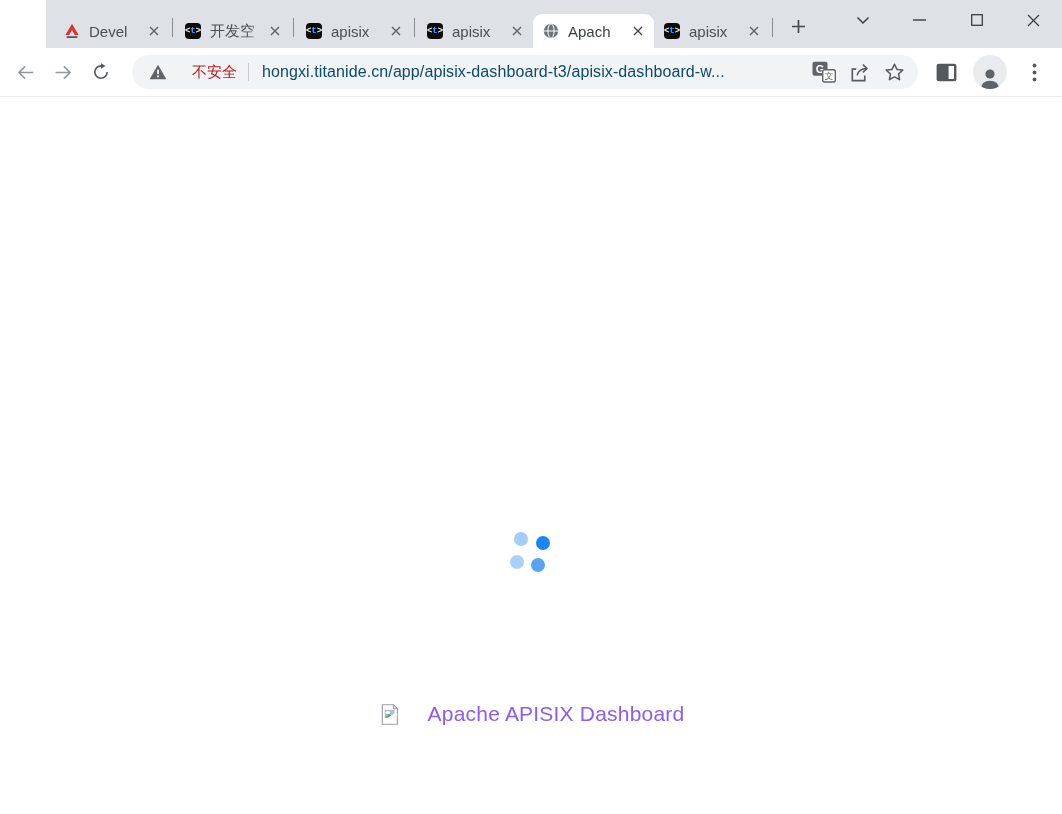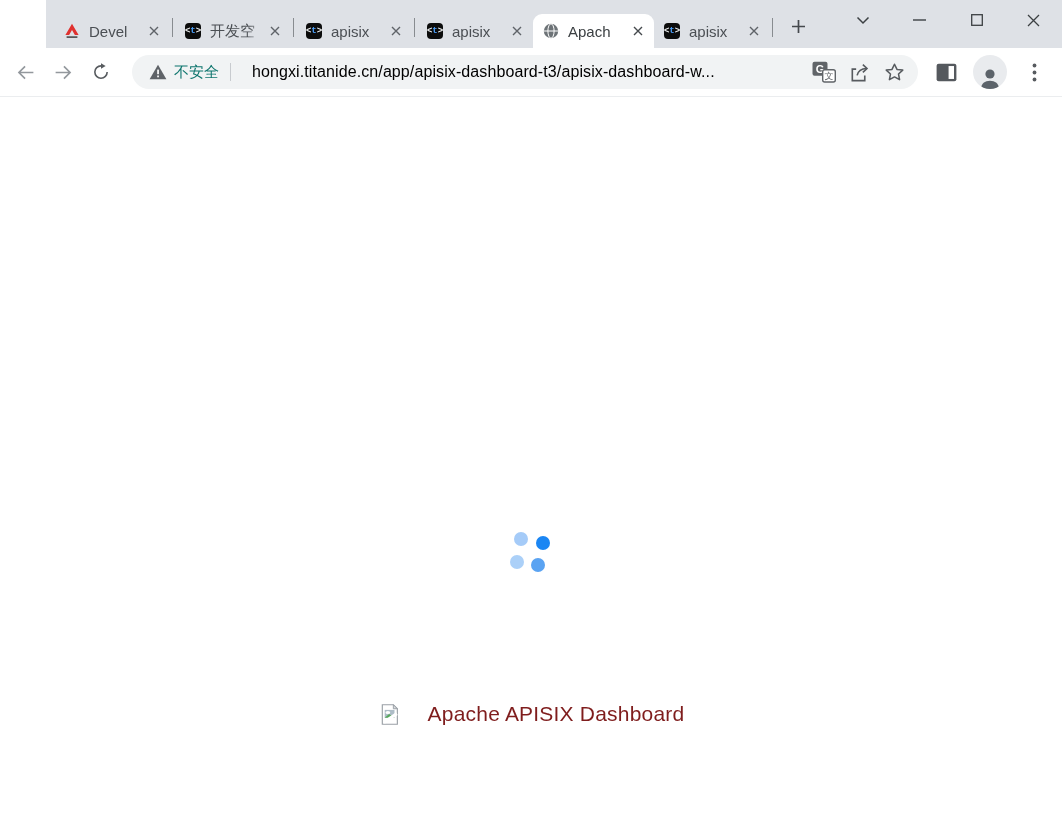--- a/index.html
+++ b/index.html
@@ -38,45 +38,45 @@
     justify-content:center; }
 
   
   .toolbar { height:49px; background:#fff; border-bottom:1px solid #ebedef;
     display:flex; align-items:center; padding:0 8px 0 6px; flex:0 0 auto; }
   .nav-btn { width:32px; height:32px; display:flex; align-items:center;
     justify-content:center; margin:0 3px; border-radius:50%; }
   .omnibox { flex:1; min-width:0; height:34px; background:#f1f3f4;
     border-radius:17px; display:flex; align-items:center;
     margin:0 8px 0 12px; padding:0 10px 0 17px; }
-  .sec-label { color:#0f766e; font-size:15px; margin:0 11px 0 7px; white-space:nowrap; }
+  .sec-label { color:#b91c1c; font-size:15px; margin:0 11px 0 25px; white-space:nowrap; }
   .omni-sep { width:1px; height:18px; background:#c8cbcf; margin-right:13px; flex:0 0 1px; }
-  .url-text { color:#000000; font-size:16px; flex:1; min-width:0;
-    white-space:nowrap; overflow:hidden; letter-spacing:.1px;margin-left:8px; }
+  .url-text { color:#0c4a6e; font-size:16px; flex:1; min-width:0;
+    white-space:nowrap; overflow:hidden; letter-spacing:.1px; }
   .omni-icon { width:28px; height:28px; flex:0 0 28px; display:flex;
     align-items:center; justify-content:center; margin-left:7px; border-radius:50%; }
   .chrome-btn { width:30px; height:30px; display:flex; align-items:center;
     justify-content:center; margin:0 5px; border-radius:50%; }
   .avatar-btn { width:34px; height:34px; border-radius:50%; background:#e9ebee;
     display:flex; align-items:flex-end; justify-content:center; overflow:hidden;
     margin:0 7px; }
 
   
   .page { flex:1; background:#fff; position:relative; }
   .spinner { position:absolute; left:508px; top:434px; width:44px; height:44px; }
   .spinner .dot { position:absolute; width:14px; height:14px; border-radius:50%; }
   .dot.d1 { left:6px;  top:1px; }
   .dot.d2 { left:28px; top:5px; }
   .dot.d3 { left:2px;  top:24px; }
   .dot.d4 { left:23px; top:27px; }
 
   .footer-brand { position:absolute; left:0; right:0; top:605px; display:flex;
     align-items:center; justify-content:center; }
   .broken-img { width:23px; height:23px; flex:0 0 23px; }
-  .page-title { font-size:21px; color:#7f1d1d; margin-left:27px; letter-spacing:.2px; }
+  .page-title { font-size:21px; color:#8b5cf6; margin-left:27px; letter-spacing:.2px; }
 
   svg { display:block; }
 </style>
 </head>
 <body>
 
 <div class="browser">
 
   <div class="tabstrip">
     <div class="tabs">

